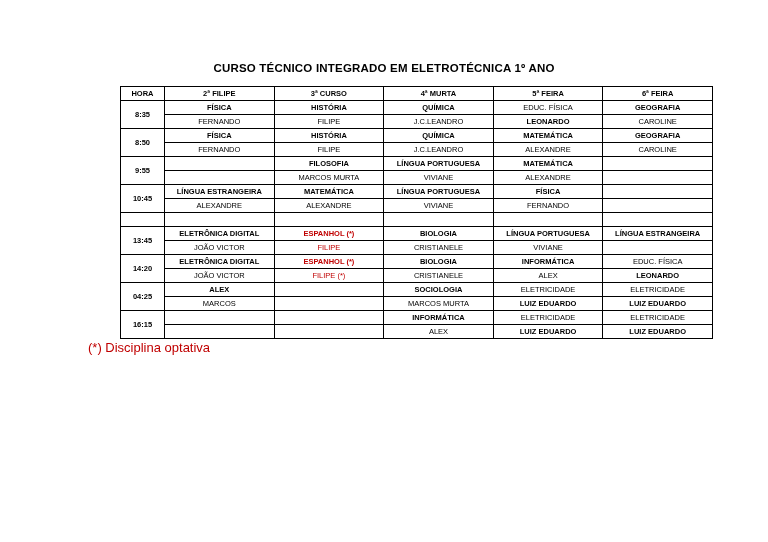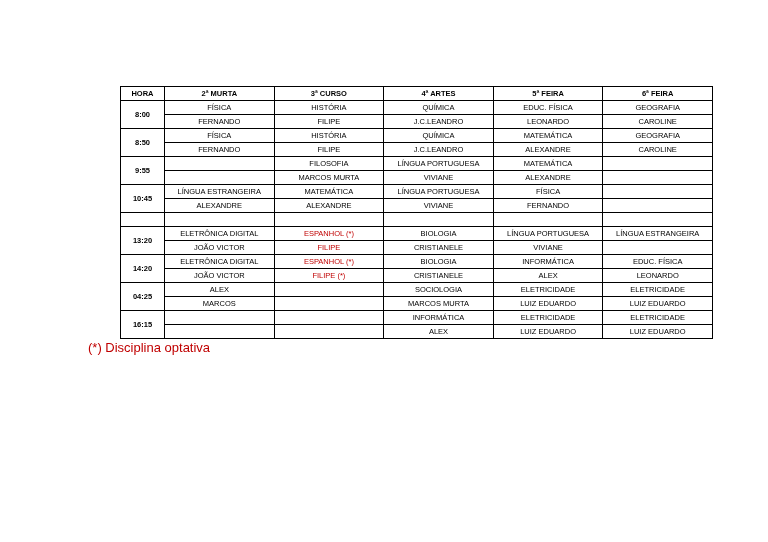--- a/index.html
+++ b/index.html
@@ -59,58 +59,59 @@
   .col-day  { width: 109.6px; }
 
   .hdr td {
     font-weight: bold;
     font-size: 7.5px;
   }
   .hora-cell {
     font-weight: bold;
     font-size: 7.5px;
   }
-  .bold { font-weight: normal; }
+  .bold { font-weight: bold; }
   .red  { color: #c00000; }
 
   .footnote {
     position: absolute;
     left: 88px;
     top: 340px;
     font-size: 13px;
     color: #c00000;
   }
 </style>
 </head>
 <body>
 
 <div class="page">
 
+  <div class="doc-title">CURSO TÉCNICO INTEGRADO EM ELETROTÉCNICA    1º ANO</div>
 
   <div class="sched-wrap">
     <table class="sched">
       <colgroup>
         <col class="col-hora">
         <col class="col-day">
         <col class="col-day">
         <col class="col-day">
         <col class="col-day">
         <col class="col-day">
       </colgroup>
       <tbody id="sched-body">
           <tr class="hdr">
             <td>HORA</td>
-            <td>2ª MURTA</td>
+            <td>2ª FILIPE</td>
             <td>3ª CURSO</td>
-            <td>4ª ARTES</td>
+            <td>4ª MURTA</td>
             <td>5ª FEIRA</td>
             <td>6ª FEIRA</td>
           </tr>
           <tr>
-            <td class="hora-cell" rowspan="2">8:00</td>
+            <td class="hora-cell" rowspan="2">8:35</td>
             <td class="bold">FÍSICA</td>
             <td class="bold">HISTÓRIA</td>
             <td class="bold">QUÍMICA</td>
             <td class="">EDUC. FÍSICA</td>
             <td class="bold">GEOGRAFIA</td>
           </tr>
           <tr>
             <td class="">FERNANDO</td>
             <td class="">FILIPE</td>
             <td class="">J.C.LEANDRO</td>
@@ -164,21 +165,21 @@
           </tr>
           <tr>
             <td class="hora-cell" rowspan="1"></td>
             <td class=""></td>
             <td class=""></td>
             <td class=""></td>
             <td class=""></td>
             <td class=""></td>
           </tr>
           <tr>
-            <td class="hora-cell" rowspan="2">13:20</td>
+            <td class="hora-cell" rowspan="2">13:45</td>
             <td class="bold">ELETRÔNICA DIGITAL</td>
             <td class="bold red">ESPANHOL (*)</td>
             <td class="bold">BIOLOGIA</td>
             <td class="bold">LÍNGUA PORTUGUESA</td>
             <td class="bold">LÍNGUA ESTRANGEIRA</td>
           </tr>
           <tr>
             <td class="">JOÃO VICTOR</td>
             <td class="red">FILIPE</td>
             <td class="">CRISTIANELE</td>

